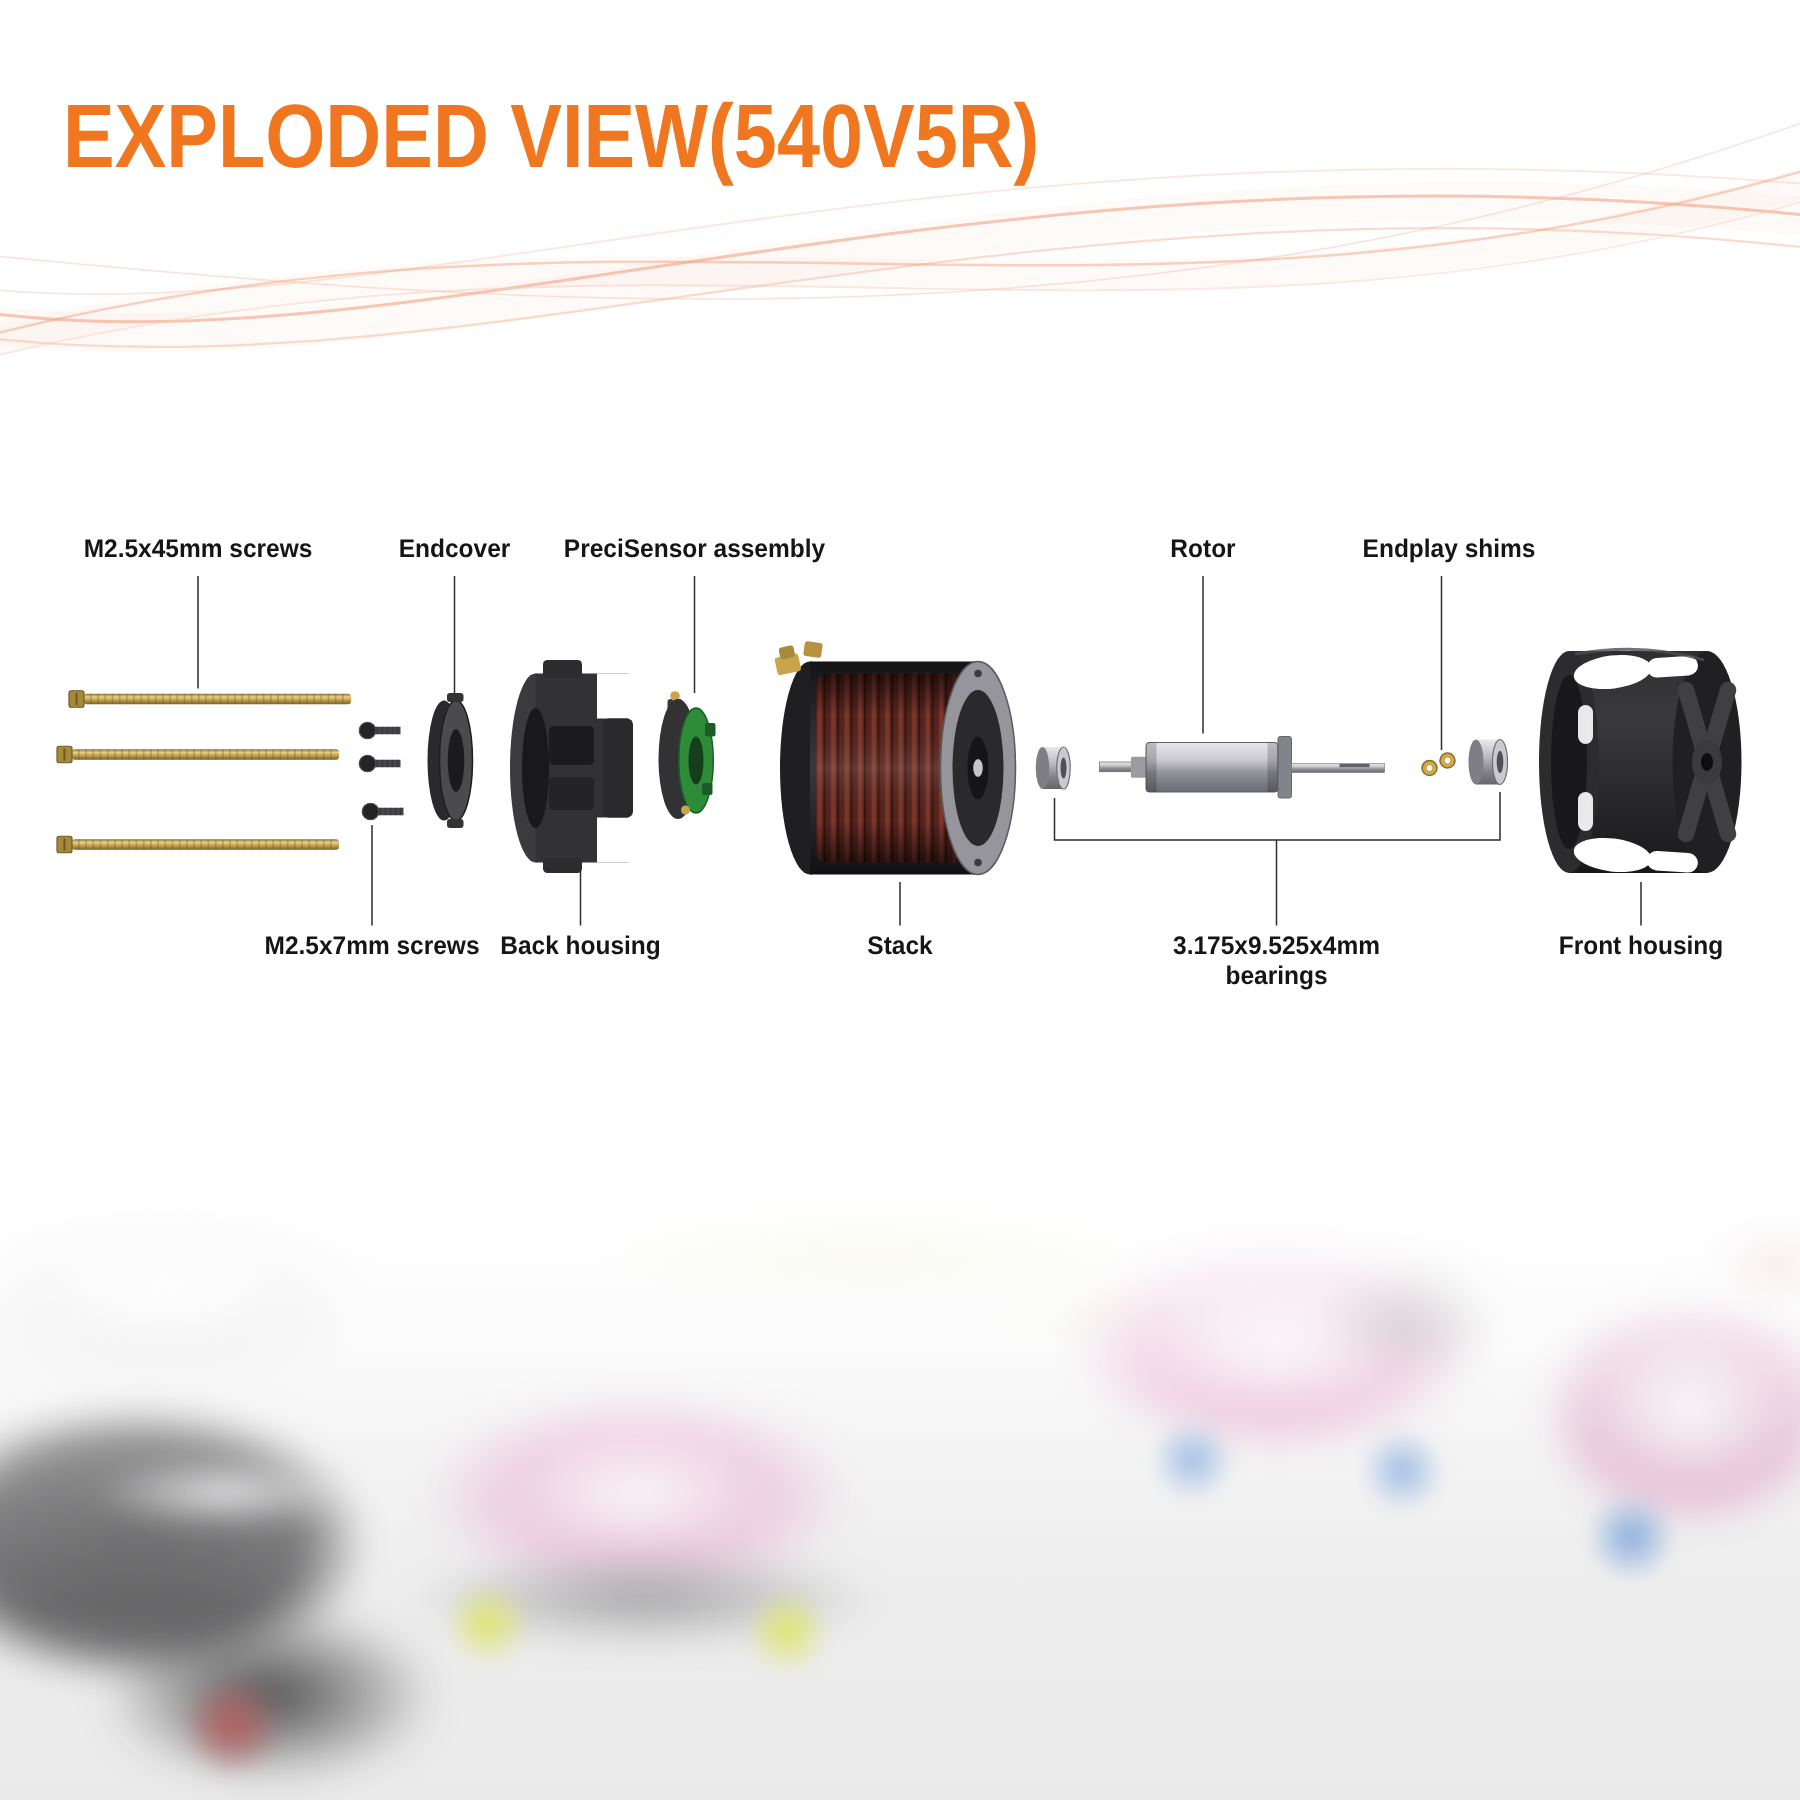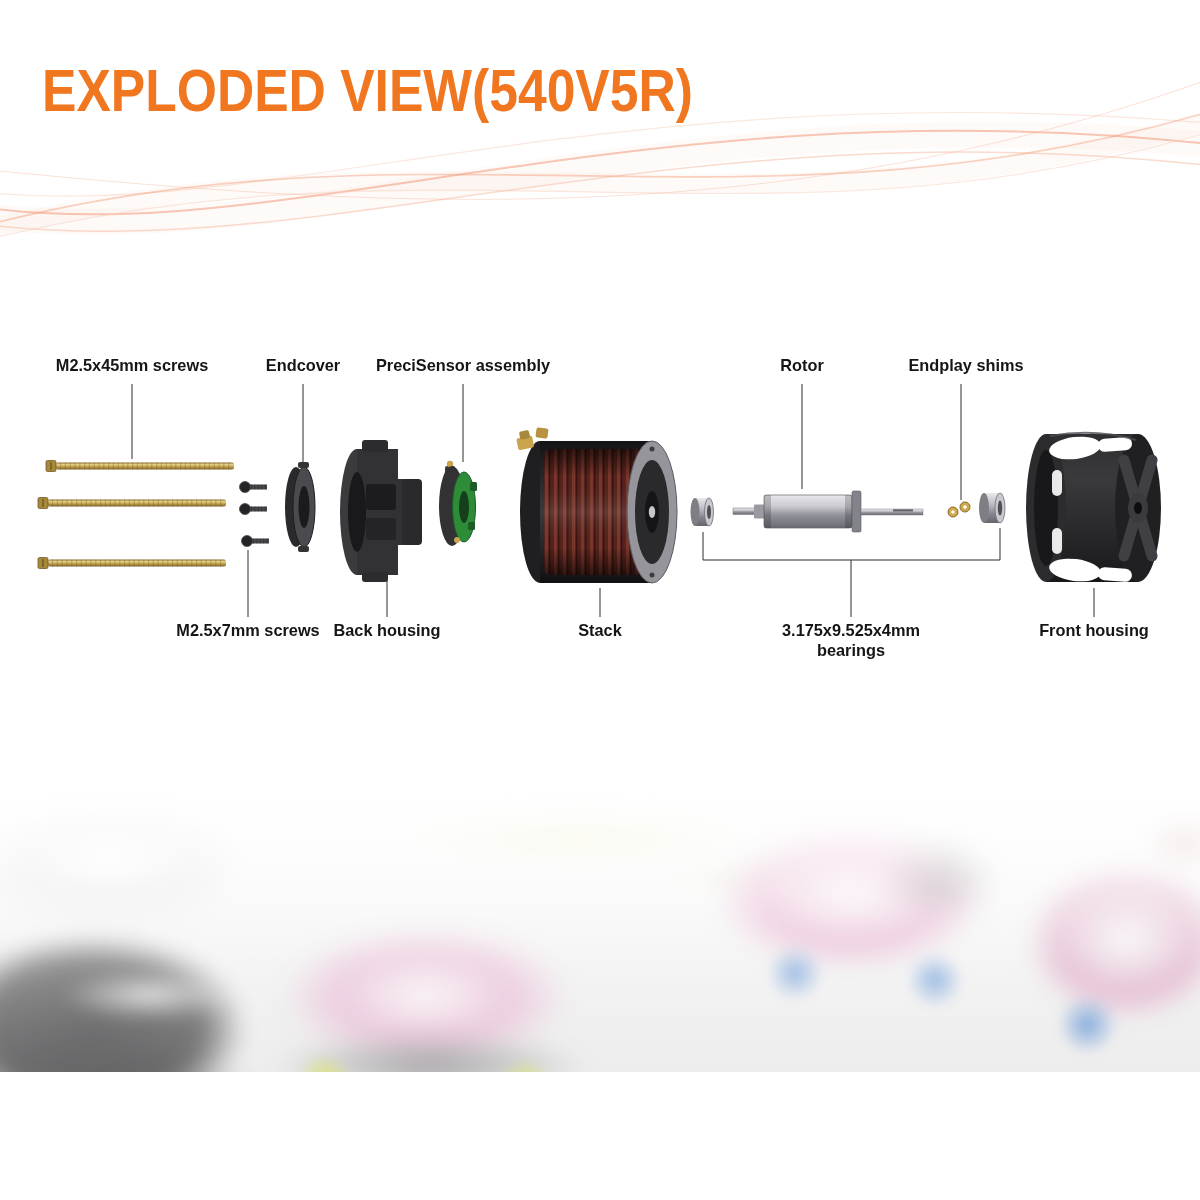--- a/index.html
+++ b/index.html
@@ -1,17 +1,17 @@
 <!DOCTYPE html>
 <html><head>
 <meta charset="utf-8">
 <style>
   * { margin:0; padding:0; box-sizing:border-box; }
   html,body { background:#fff; }
-  .page { position:relative; width:1200px; height:1072px; background:#fff; overflow:hidden;
+  .page { position:relative; width:1200px; height:1200px; background:#fff; overflow:hidden;
           font-family:"Liberation Sans", sans-serif; }
 
   .title { position:absolute; left:42px; top:56px; font-size:60px; font-weight:800;
            color:#f0761f; white-space:nowrap; transform:scaleX(.86); transform-origin:left top;
            letter-spacing:0; z-index:5; }
 
   .swoosh { position:absolute; left:0; top:0; z-index:1; }
   .diagram { position:absolute; left:0; top:0; z-index:3; }
 
   .lbl { position:absolute; z-index:4; font-size:17px; font-weight:700; color:#151515;

